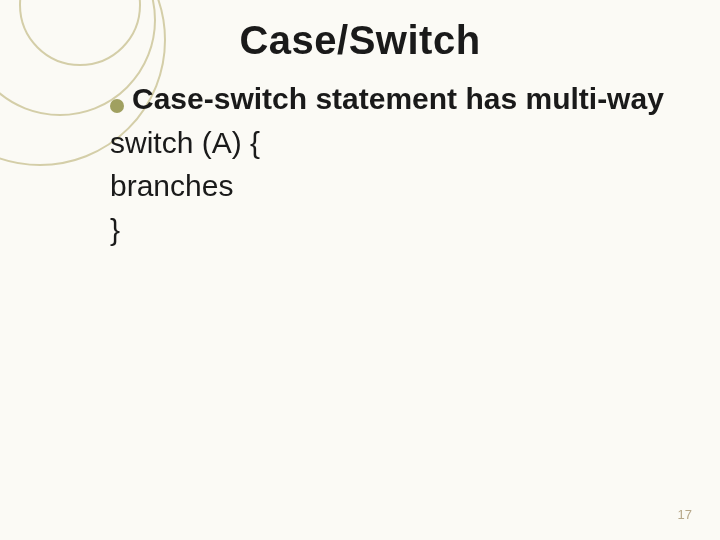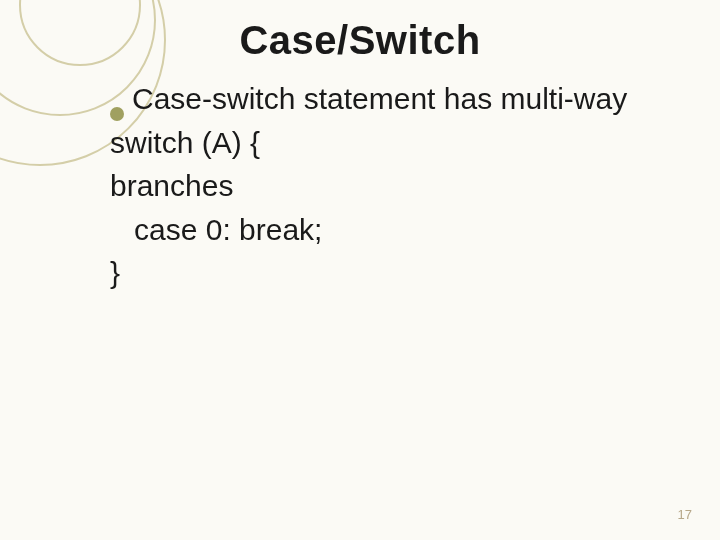--- a/index.html
+++ b/index.html
@@ -32,21 +32,21 @@
     color: #1a1a1a;
     margin-bottom: 14px;
     letter-spacing: 0.5px;
   }
   .content {
     padding-left: 70px;
     font-size: 30px;
     line-height: 1.45;
     color: #1a1a1a;
   }
-  .bullet-line { display: flex; align-items: flex-end; }
+  .bullet-line { display: flex; align-items: center; font-weight: bold; }
   .bullet {
     display: inline-block;
     width: 14px; height: 14px;
     border-radius: 50%;
     background: #a0a060;
     margin-top: 15px;
     margin-right: 8px;
     flex: 0 0 auto;
   }
   .bullet-text { flex: 1; }
@@ -78,20 +78,19 @@
 
   <div class="content">
 
     <div class="bullet-line">
       <span class="bullet"></span>
       <span class="bullet-text">Case-switch statement has multi-way</span>
     </div>
     <div class="wrap-line">switch (A) {</div>
 
     <div class="wrap-line">branches</div>
-    <div class="indent1">case 0:  break;</div>
     <div class="close-brace">}</div>
 
   </div>
 
   <div class="pagenum">17</div>
 
 </div>
 
 </body></html>

